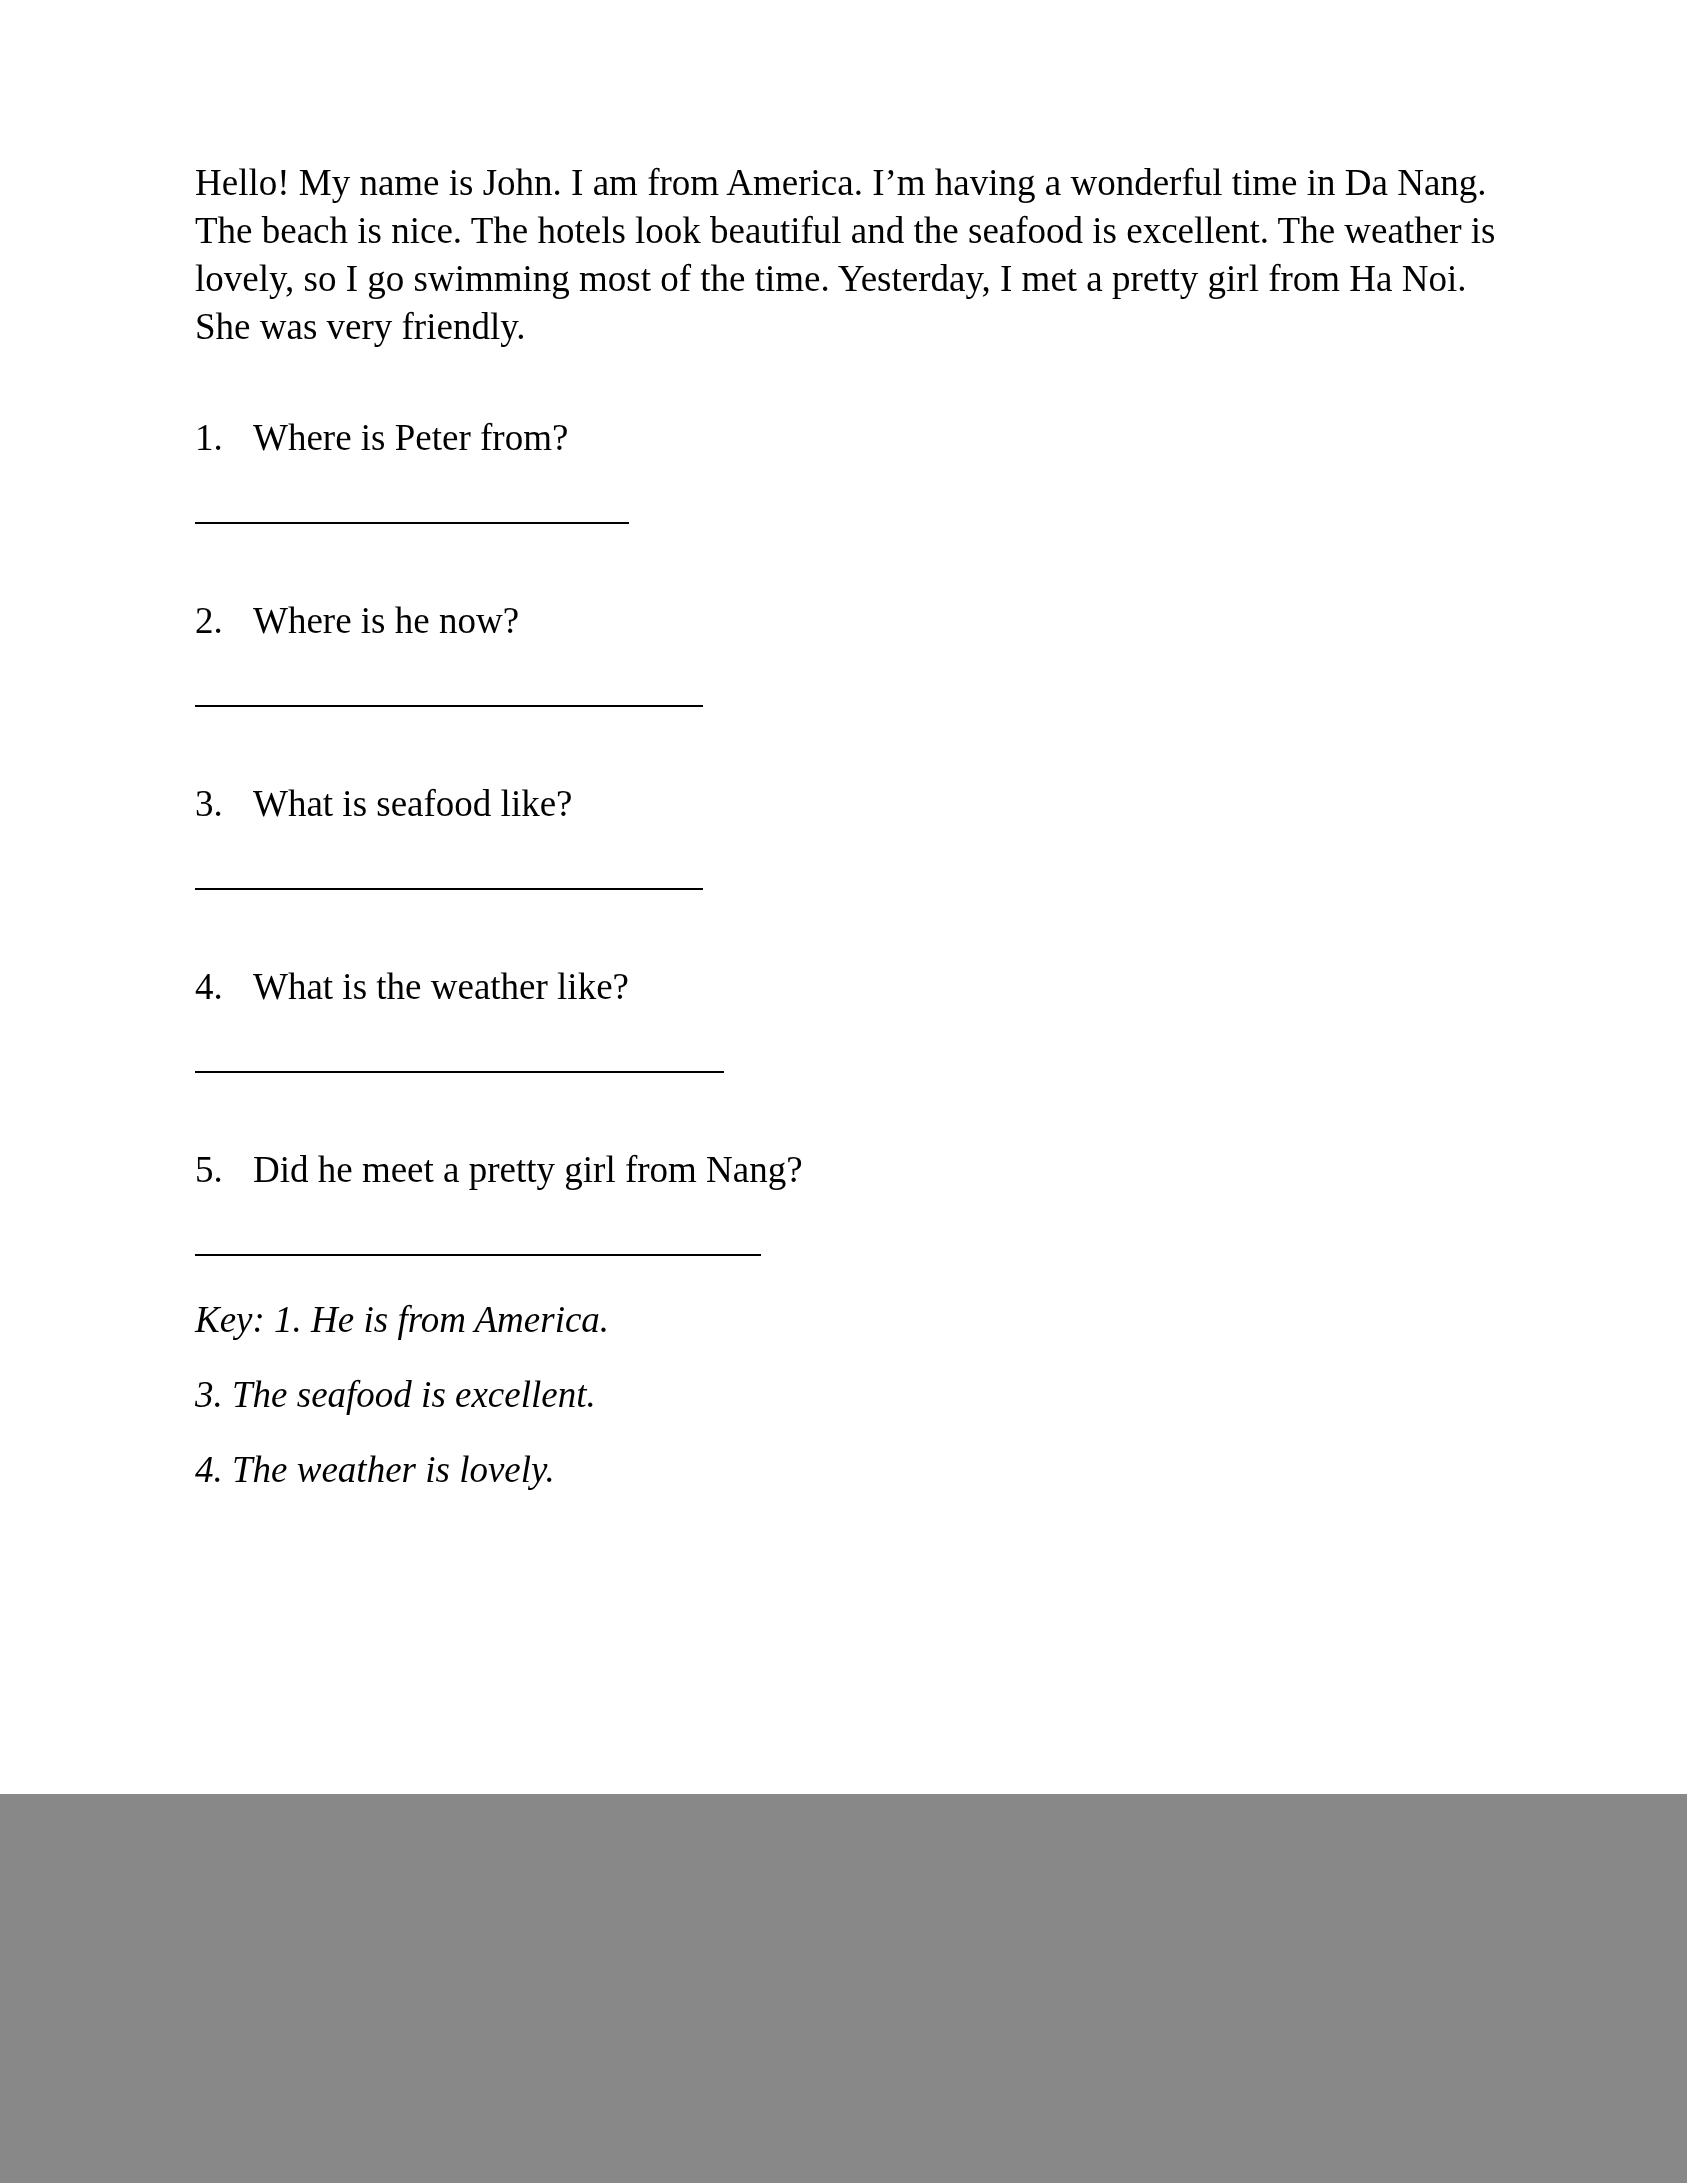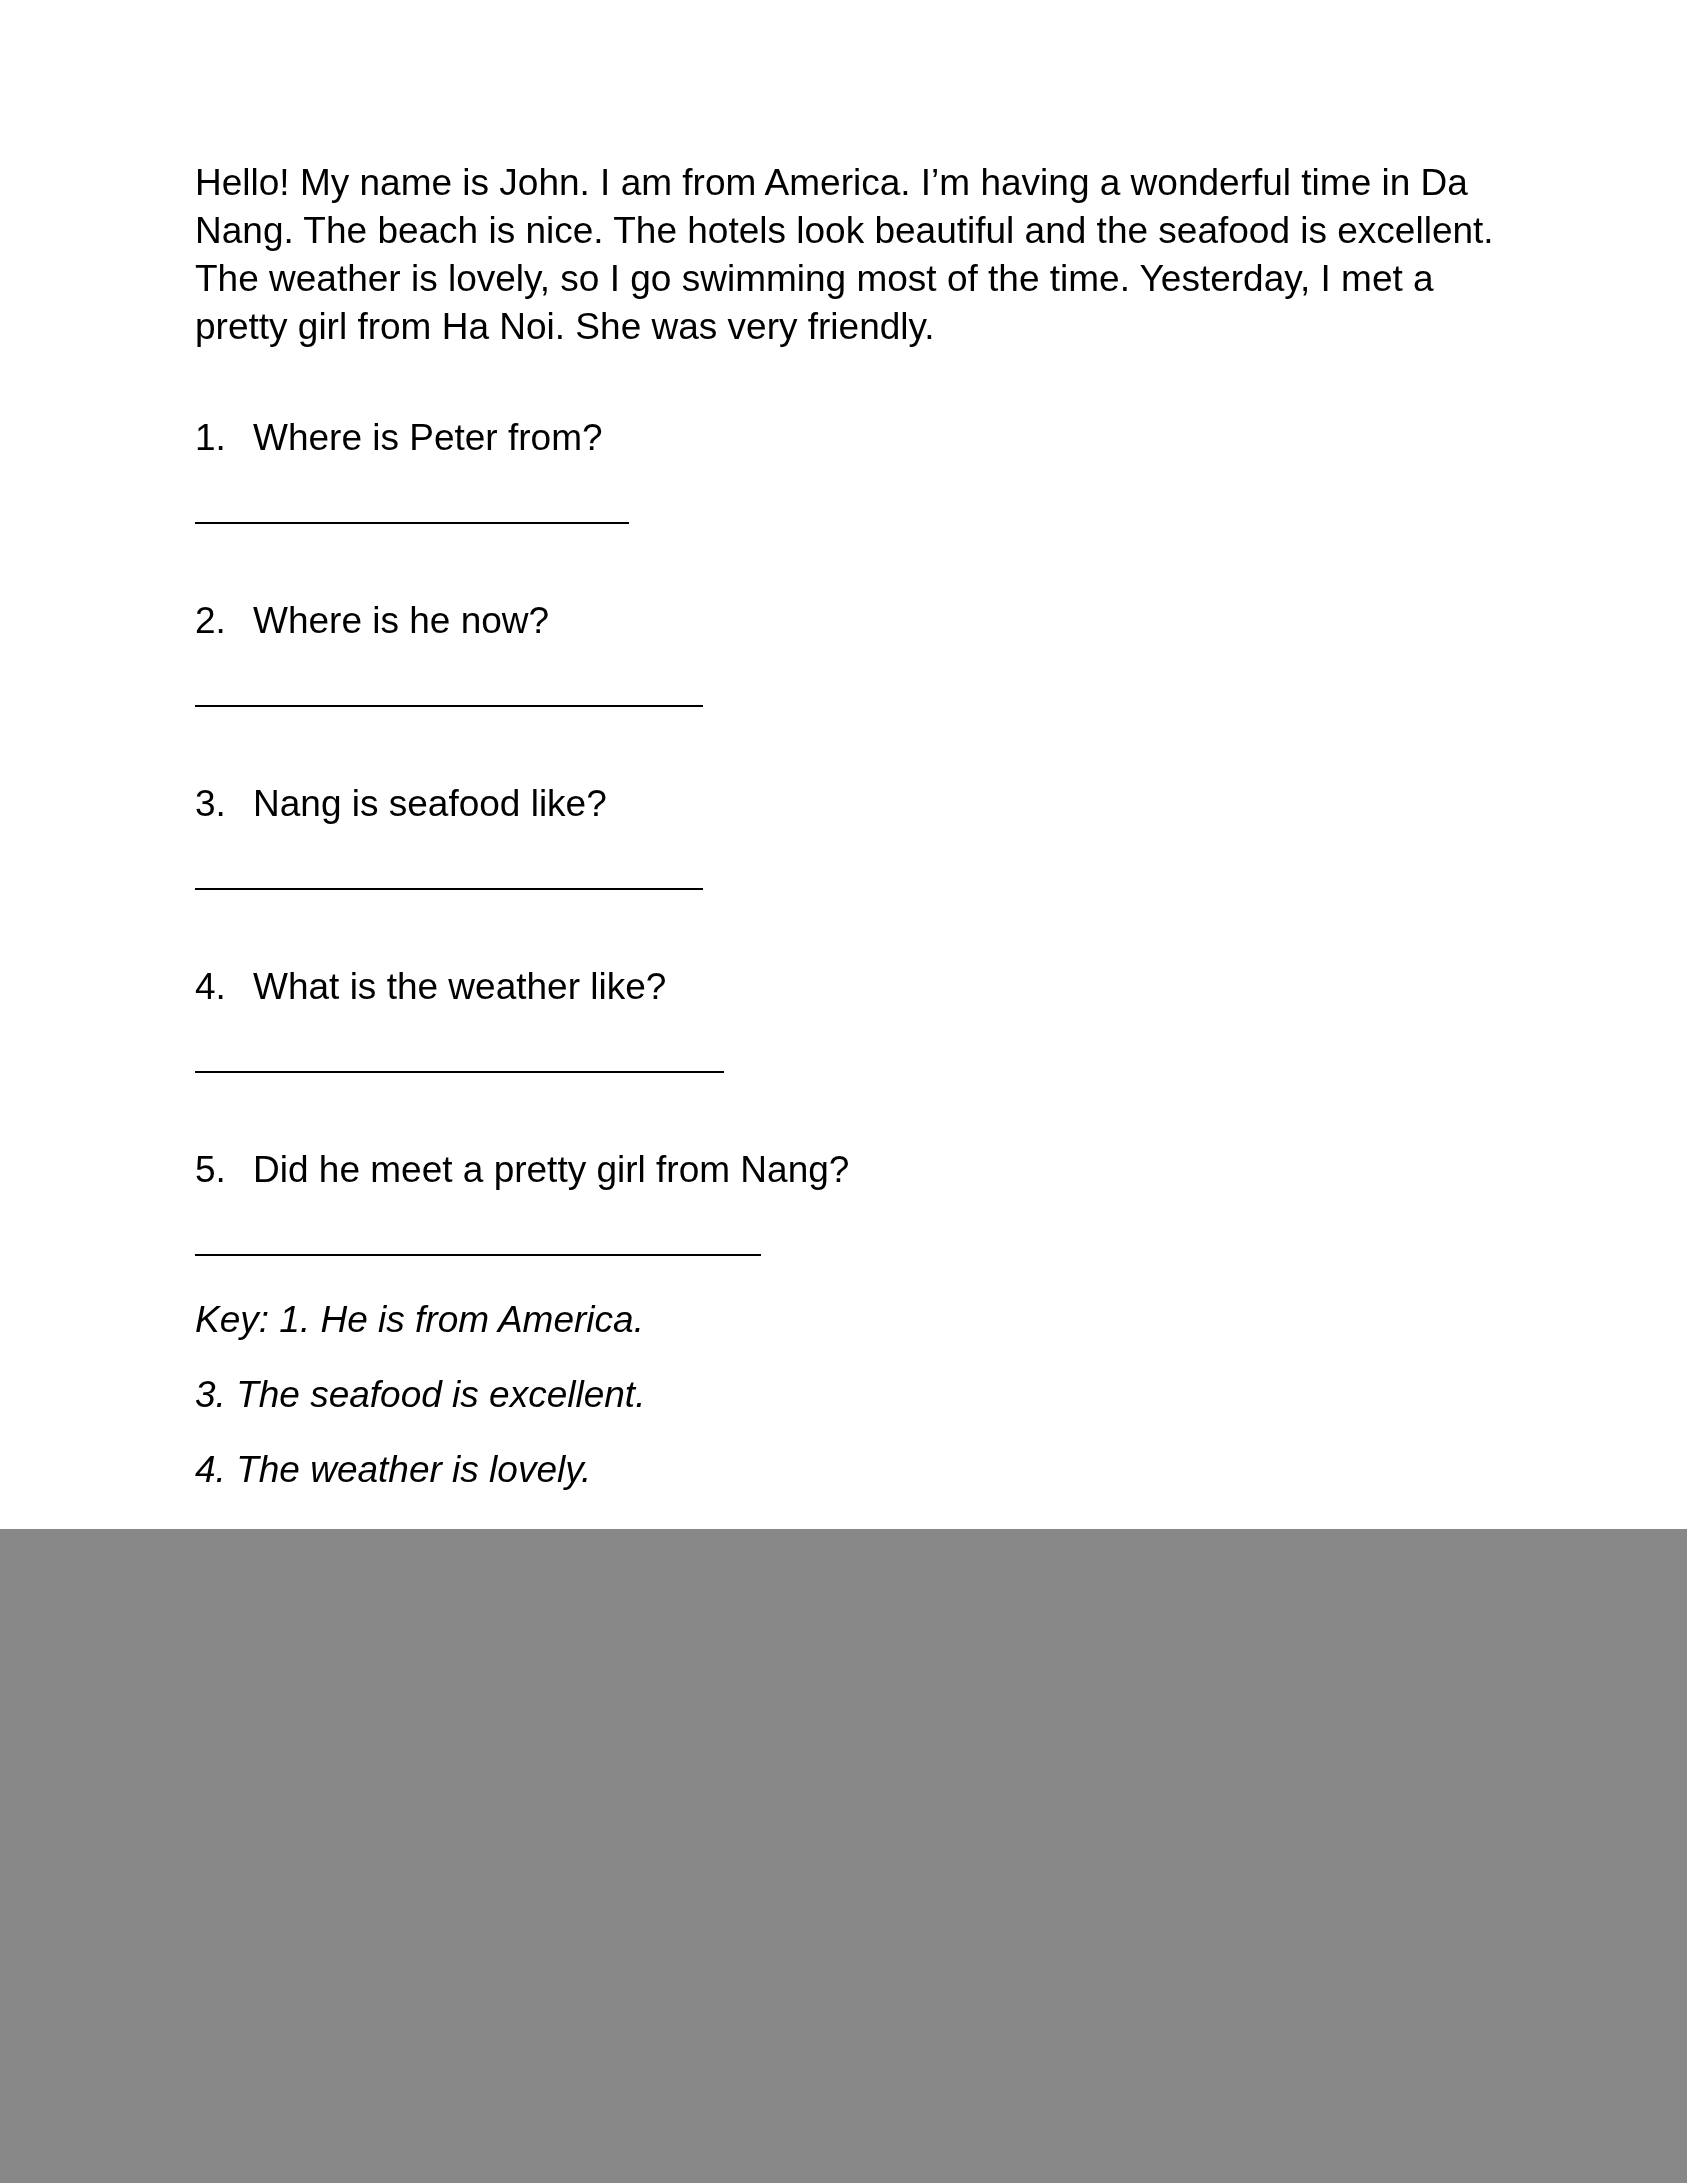--- a/index.html
+++ b/index.html
@@ -3,23 +3,23 @@
 <meta charset="utf-8">
 <style>
   html, body {
     margin: 0;
     padding: 0;
     background: #888;
   }
   .page {
     position: relative;
     width: 1687px;
-    height: 1529px;
+    height: 1794px;
     background: #ffffff;
-    font-family: Liberation Sans, sans-serif;
+    font-family: Liberation Serif, serif;
     color: #000000;
     overflow: hidden;
   }
   .content {
     position: absolute;
     left: 195px;
     top: 159px;
     width: 1310px;
   }
   .passage {
@@ -77,21 +77,21 @@
     <div class="answer-line w1"></div>
 
     <div class="question">
       <span class="q-num">2.</span>
       <span class="q-text">Where is he now?</span>
     </div>
     <div class="answer-line w2"></div>
 
     <div class="question">
       <span class="q-num">3.</span>
-      <span class="q-text">Nang is seafood like?</span>
+      <span class="q-text">What is seafood like?</span>
     </div>
     <div class="answer-line w3"></div>
 
     <div class="question">
       <span class="q-num">4.</span>
       <span class="q-text">What is the weather like?</span>
     </div>
     <div class="answer-line w4"></div>
 
     <div class="question">

